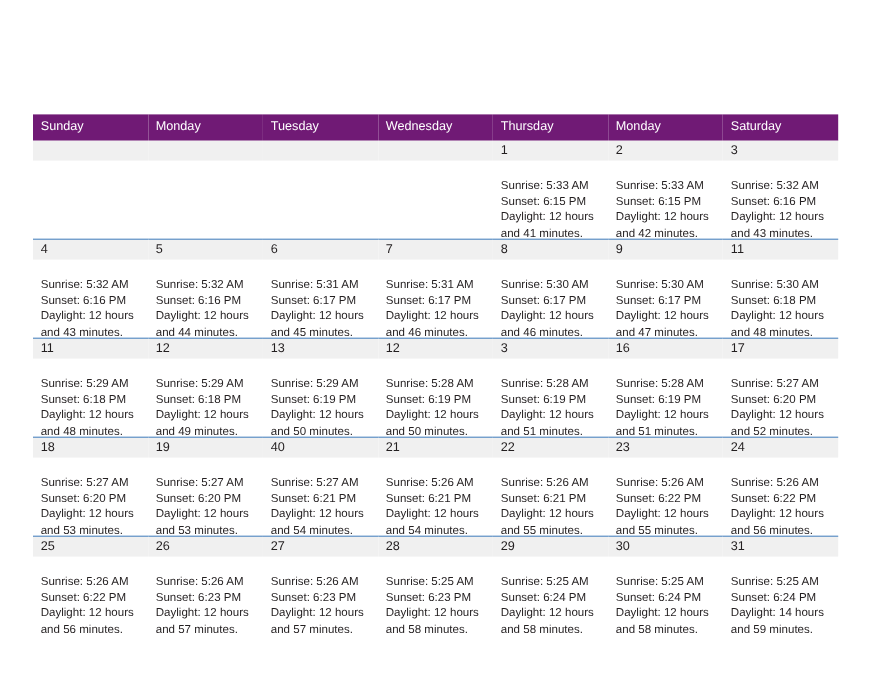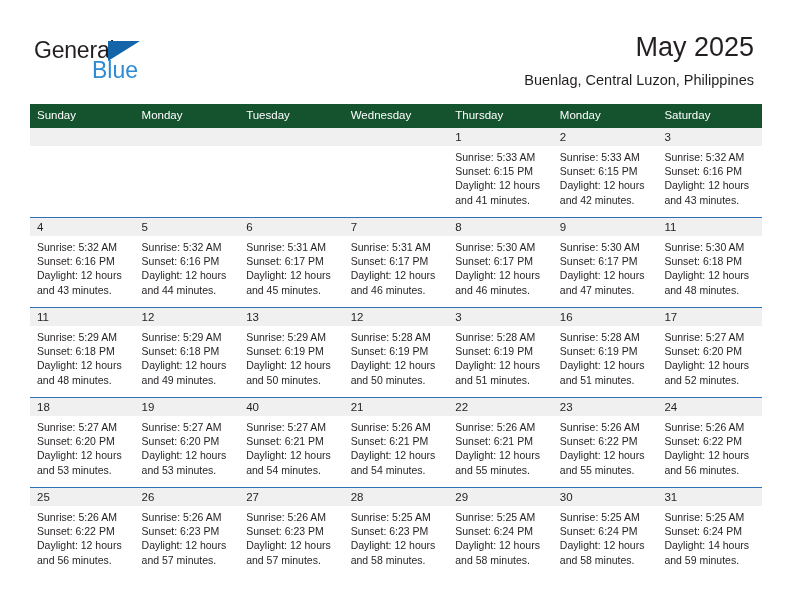--- a/index.html
+++ b/index.html
@@ -86,21 +86,21 @@
   
   .calendar {
     position: absolute;
     left: 30px;
     top: 104px;
     width: 732px;
     border-collapse: collapse;
     table-layout: fixed;
   }
   .calendar th {
-    background: #14532d;
+    background: #701a75;
     color: #ffffff;
     font-size: 11.5px;
     font-weight: normal;
     text-align: left;
     padding: 5px 0 6px 7px;
     height: 11px;
     line-height: 13px;
     border: none;
   }
   .calendar td {
@@ -125,49 +125,40 @@
   .datestrip {
     background: #f0f0f0;
     height: 18px;
     line-height: 18px;
     padding-left: 7px;
     font-size: 11.5px;
     color: #231f20;
     box-sizing: border-box;
   }
   .cellbody {
-    padding: 4px 6px 0 7px;
+    padding: 16px 6px 0 7px;
     font-size: 10.5px;
     line-height: 14.2px;
     color: #231f20;
   }
   .cellbody div {
     white-space: nowrap;
   }
   .cellbody .daylight-line {
     white-space: normal;
   }
 </style>
 </head>
 <body>
 
 <div class="page">
 
   <div class="top-bar">
 
-    <div class="brand">
-      <span class="brand-general">General</span>
-      <span class="brand-triangle"></span>
-      <span class="brand-blue">Blue</span>
-    </div>
-
-    <div class="title-block">
-      <div class="cal-title">May 2025</div>
-      <div class="cal-subtitle">Buenlag, Central Luzon, Philippines</div>
-    </div>
+
 
   </div>
 
   <table class="calendar">
     <thead>
       <tr>
         <th>Sunday</th>
         <th>Monday</th>
         <th>Tuesday</th>
         <th>Wednesday</th>

